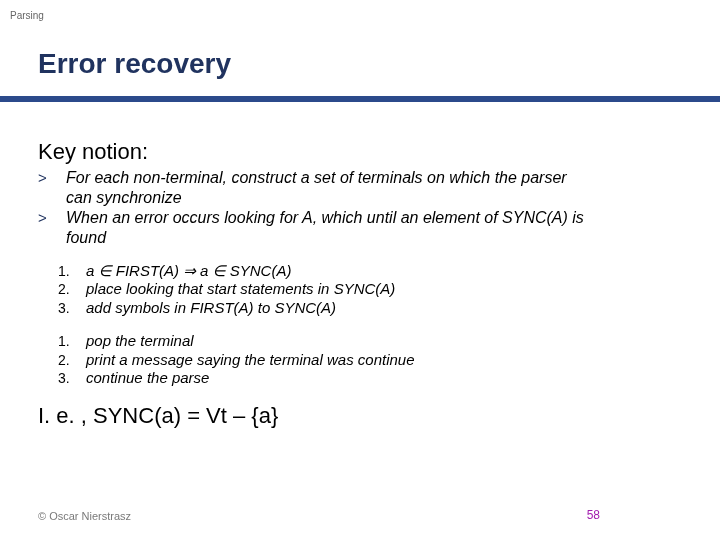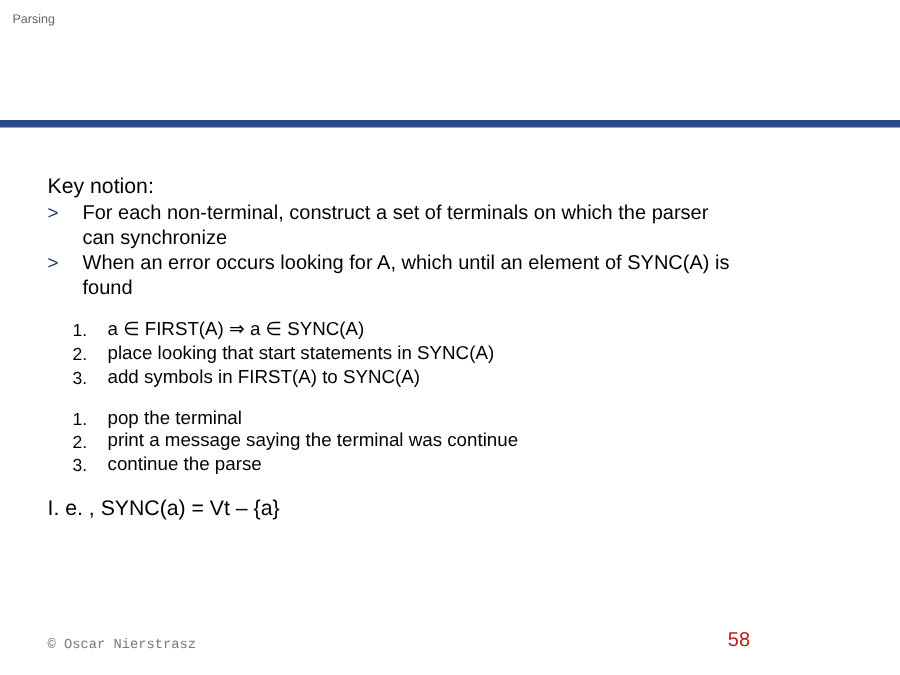--- a/index.html
+++ b/index.html
@@ -3,35 +3,36 @@
 <meta charset="utf-8">
 <style>
   * { margin: 0; padding: 0; box-sizing: border-box; }
   html, body { width: 720px; height: 540px; font-family: Arial, Helvetica, sans-serif; background: #fff; color: #000; }
   .slide { width: 624px; height: 540px; position: relative; background: #fff; }
   .topic { position: absolute; top: 10px; left: 10px; font-size: 10px; color: #666; }
   .title { position: absolute; top: 48px; left: 38px; font-size: 28px; font-weight: bold; color: #20335f; }
   .rule { position: absolute; top: 96px; left: 0; width: 720px; height: 6px; background: #2b4a8b; }
   .content { position: absolute; top: 138px; left: 38px; right: 38px; font-size: 16px; line-height: 1.25; }
   .sec { margin-bottom: 14px; }
-  .lead { font-size: 17px; margin-bottom: 2px; }
+  .lead { font-size: 22px; margin-bottom: 2px; }
   .row { display: flex; }
   .gt { width: 28px; flex: 0 0 28px; color: #20335f; font-size: 15px; padding-top: 1px; }
   .num { width: 28px; flex: 0 0 28px; color: #000; font-size: 14px; padding-top: 1px; }
   .indent { padding-left: 20px; }
-  .txt { flex: 1; }
+  .txt { flex: 1; font-style: italic; }
   .sub { font-size: 15px; }
-  .footer-left { position: absolute; bottom: 18px; left: 38px; font-size: 11px; color: #7a7a7a; font-family: Liberation Mono, monospace; }
-  .footer-right { position: absolute; bottom: 18px; right: 24px; font-size: 16px; color: #b91c1c; }
+  .footer-left { position: absolute; bottom: 18px; left: 38px; font-size: 11px; color: #7a7a7a; }
+  .footer-right { position: absolute; bottom: 18px; right: 24px; font-size: 12px; color: #a21caf; }
 </style>
 </head>
 <body>
 
 <div class="slide">
   <div class="topic">Parsing</div>
+  <div class="title">Error recovery</div>
   <div class="rule"></div>
 
   <div class="content">
 
     <div class="sec">
       <div class="lead">Key notion:</div>
       <div class="row">
         <div class="gt">&gt;</div>
         <div class="txt">For each non-terminal, construct a set of terminals on which the parser can synchronize</div>
       </div>

